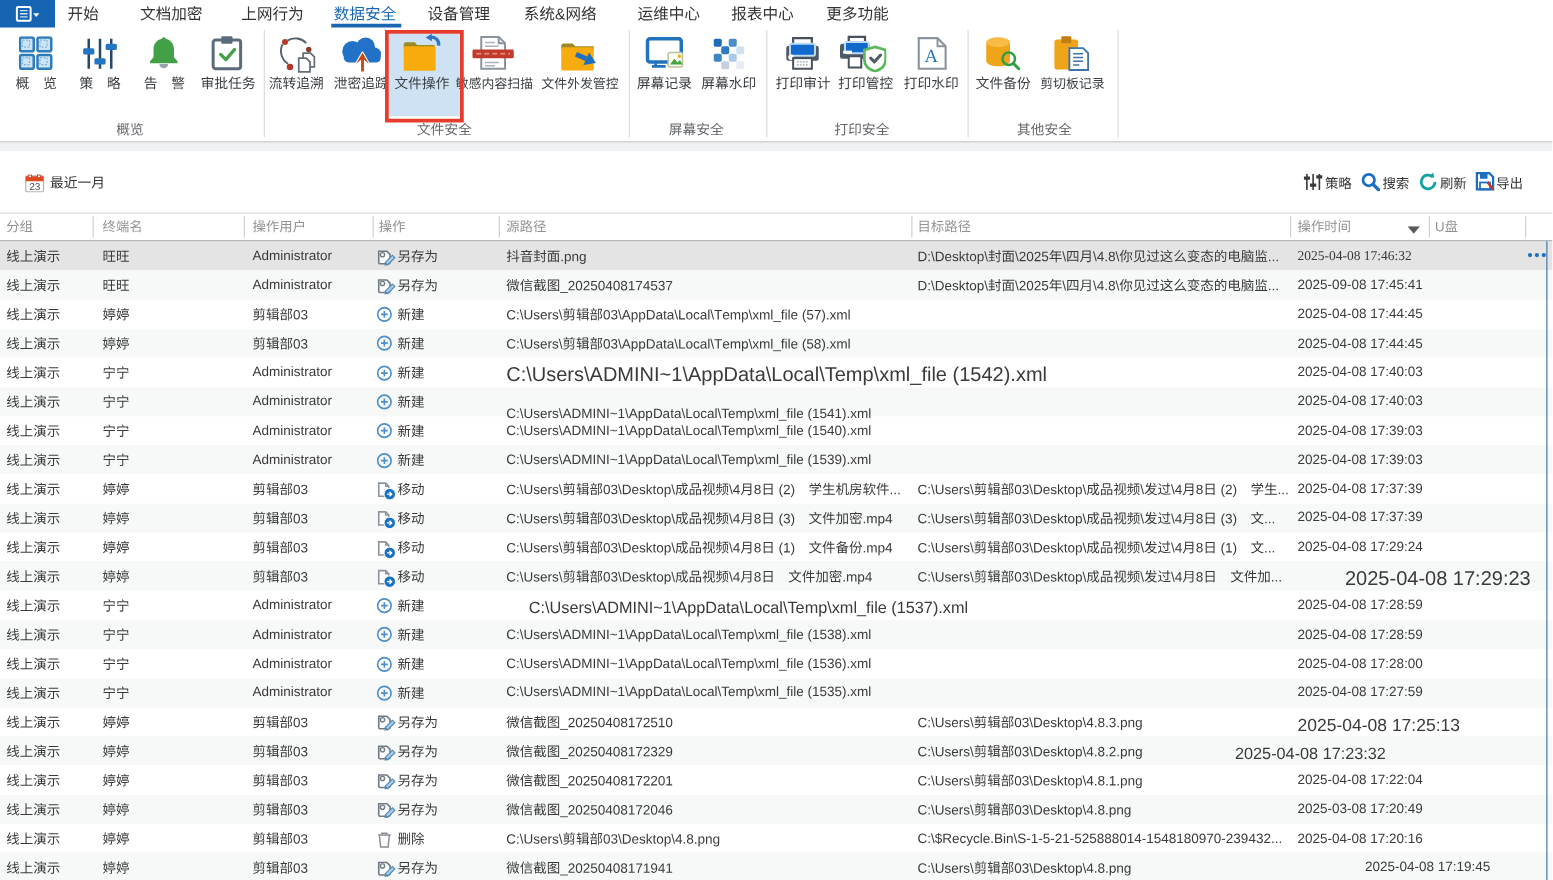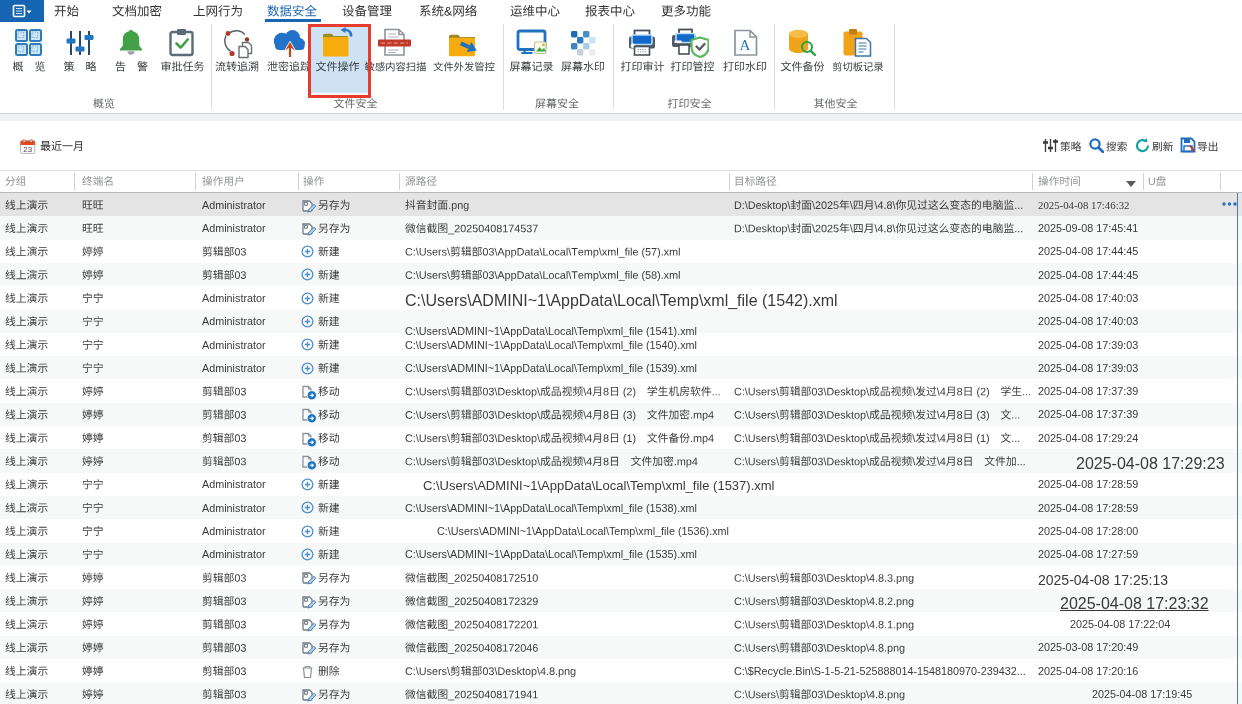--- a/index.html
+++ b/index.html
@@ -355,28 +355,28 @@
     <span class="t" style="left:1038.0px;top:409.46px;font-size:10.8px;color:#3a3a3a;">2025-04-08 17:37:39</span>
     <span class="t" style="left:1038.0px;top:432.76px;font-size:10.8px;color:#3a3a3a;">2025-04-08 17:29:24</span>
     <span class="t" style="left:1038.0px;top:456.06px;font-size:16px;color:#3a3a3a;margin-left:38px;">2025-04-08 17:29:23</span>
     <span class="t" style="left:202.0px;top:479.36px;font-size:10.8px;color:#3a3a3a;">Administrator</span>
     <span class="t" style="left:423px;top:479.36px;font-size:13px;color:#3a3a3a;">C:\Users\ADMINI~1\AppData\Local\Temp\xml_file (1537).xml</span>
     <span class="t" style="left:1038.0px;top:479.36px;font-size:10.8px;color:#3a3a3a;">2025-04-08 17:28:59</span>
     <span class="t" style="left:202.0px;top:502.66px;font-size:10.8px;color:#3a3a3a;">Administrator</span>
     <span class="t" style="left:405.0px;top:502.66px;font-size:10.8px;color:#3a3a3a;">C:\Users\ADMINI~1\AppData\Local\Temp\xml_file (1538).xml</span>
     <span class="t" style="left:1038.0px;top:502.66px;font-size:10.8px;color:#3a3a3a;">2025-04-08 17:28:59</span>
     <span class="t" style="left:202.0px;top:525.96px;font-size:10.8px;color:#3a3a3a;">Administrator</span>
-    <span class="t" style="left:405.0px;top:525.96px;font-size:10.8px;color:#3a3a3a;margin-left:32px;">C:\Users\ADMINI~1\AppData\Local\Temp\xml_file (1536).xml</span>
+    <span class="t" style="left:405.0px;top:525.96px;font-size:10.8px;color:#3a3a3a;">C:\Users\ADMINI~1\AppData\Local\Temp\xml_file (1536).xml</span>
     <span class="t" style="left:1038.0px;top:525.96px;font-size:10.8px;color:#3a3a3a;">2025-04-08 17:28:00</span>
     <span class="t" style="left:202.0px;top:549.26px;font-size:10.8px;color:#3a3a3a;">Administrator</span>
     <span class="t" style="left:405.0px;top:549.26px;font-size:10.8px;color:#3a3a3a;">C:\Users\ADMINI~1\AppData\Local\Temp\xml_file (1535).xml</span>
     <span class="t" style="left:1038.0px;top:549.26px;font-size:10.8px;color:#3a3a3a;">2025-04-08 17:27:59</span>
     <span class="t" style="left:1038.0px;top:572.56px;font-size:14px;color:#3a3a3a;">2025-04-08 17:25:13</span>
-    <span class="t" style="left:1060px;top:595.86px;font-size:16px;color:#3a3a3a;text-decoration:underline;">2025-04-08 17:23:32</span>
-    <span class="t" style="left:1070px;top:619.16px;font-size:10.8px;color:#3a3a3a;">2025-04-08 17:22:04</span>
+    <span class="t" style="left:988px;top:595.86px;font-size:13px;color:#3a3a3a;">2025-04-08 17:23:32</span>
+    <span class="t" style="left:1038.0px;top:619.16px;font-size:10.8px;color:#3a3a3a;">2025-04-08 17:22:04</span>
     <span class="t" style="left:1038.0px;top:642.46px;font-size:10.8px;color:#3a3a3a;">2025-03-08 17:20:49</span>
     <span class="t" style="left:734.0px;top:665.76px;font-size:10.8px;color:#3a3a3a;">C:\$Recycle.Bin\S-1-5-21-525888014-1548180970-239432...</span>
     <span class="t" style="left:1038.0px;top:665.76px;font-size:10.8px;color:#3a3a3a;">2025-04-08 17:20:16</span>
     <span class="t" style="left:1092px;top:689.06px;font-size:10.8px;color:#3a3a3a;">2025-04-08 17:19:45</span>
 <svg id="ov" width="1242" height="704">
       <defs>
         <path id="g0" d="M64.9 -70.3V-41.8H36.9V-46.1V-70.3ZM5.2 -41.8V-34.6H28.8C27.4 -20.9 22.3 -7.5 5.4 2.8C7.4 4.1 10.1 6.6 11.4 8.4C29.9 -3.3 35.1 -18.9 36.5 -34.6H64.9V8.1H72.6V-34.6H94.9V-41.8H72.6V-70.3H91.8V-77.5H8.9V-70.3H29.3V-46.1L29.2 -41.8Z"></path>
         <path id="g1" d="M46.2 -32.7V8H53.1V3.6H83.3V7.8H90.5V-32.7ZM53.1 -3.1V-25.9H83.3V-3.1ZM42.9 -40.7C45.8 -41.9 50.1 -42.3 87.3 -45.2C88.6 -42.6 89.7 -40.2 90.5 -38.1L96.9 -41.4C93.8 -49.1 86.8 -60.8 80 -69.5L74 -66.6C77.4 -62.2 80.8 -56.9 83.8 -51.7L51.9 -49.7C58.5 -58.7 65.1 -70.3 70.5 -81.9L62.7 -84.1C57.7 -71.4 49.5 -58 46.8 -54.4C44.3 -50.8 42.3 -48.4 40.4 -48C41.3 -46 42.5 -42.3 42.9 -40.7ZM20.2 -56.5H31.6C30.4 -43.7 28.1 -32.9 24.7 -24.1C21.3 -26.8 17.8 -29.5 14.4 -31.9C16.3 -39 18.4 -47.7 20.2 -56.5ZM6.5 -29.2C11.5 -25.8 16.8 -21.6 21.7 -17.4C17.1 -8.4 11.2 -2 4 1.9C5.6 3.3 7.6 6 8.6 7.8C16.2 3.1 22.3 -3.4 27.1 -12.4C30.9 -8.7 34.2 -5.2 36.4 -2.1L41 -8.2C38.5 -11.5 34.7 -15.4 30.3 -19.3C34.9 -30.5 37.7 -44.8 38.9 -63L34.5 -63.7L33.3 -63.5H21.6C22.9 -70.3 24 -77 24.8 -83.1L17.8 -83.6C17.1 -77.4 16.1 -70.5 14.8 -63.5H4.3V-56.5H13.4C11.3 -46.2 8.8 -36.3 6.5 -29.2Z"></path>
         <path id="g2" d="M42.3 -82.3C45.3 -77.4 48.5 -70.7 49.7 -66.6L58 -69.3C56.6 -73.4 53.1 -79.9 50.1 -84.7ZM5 -66.4V-59H20.6C26.5 -43.8 34.4 -30.7 44.7 -20C33.7 -10.8 20.2 -4 3.6 0.7C5.1 2.5 7.5 6 8.3 7.8C25 2.4 38.9 -4.8 50.2 -14.6C61.5 -4.6 75.1 2.8 91.5 7.3C92.8 5.2 95 2 96.7 0.4C80.7 -3.6 67.1 -10.7 56 -20.1C66.1 -30.4 73.8 -43.2 79.6 -59H95.4V-66.4ZM50.4 -25.3C41 -34.8 33.6 -46.2 28.4 -59H71.1C66.1 -45.5 59.2 -34.4 50.4 -25.3Z"></path>
         <path id="g3" d="M85.1 -77.6C83 -70.2 78.8 -59.7 75.3 -53.4L81.3 -51.5C84.8 -57.5 89.1 -67.3 92.5 -75.5ZM39.7 -75.1C43 -67.9 46.9 -58.2 48.6 -52.1L55.1 -54.7C53.3 -60.8 49.3 -70.1 45.8 -77.4ZM19.3 -84V-62.6H4.7V-55.5H18.1C15.1 -41.8 8.8 -26 2.6 -17.5C3.8 -15.8 5.6 -12.8 6.5 -10.8C11.3 -17.5 15.9 -28.7 19.3 -40.1V7.9H26.4V-42.4C29.5 -37.4 33.2 -31.2 34.7 -27.9L39.3 -33.7C37.5 -36.5 29.1 -48.2 26.4 -51.6V-55.5H39V-62.6H26.4V-84ZM36.9 -6.3V0.9H84.2V7.1H91.6V-47.1H69.4V-83.7H62.1V-47.1H39.2V-39.8H84.2V-26.9H40.4V-20.1H84.2V-6.3Z"></path>

